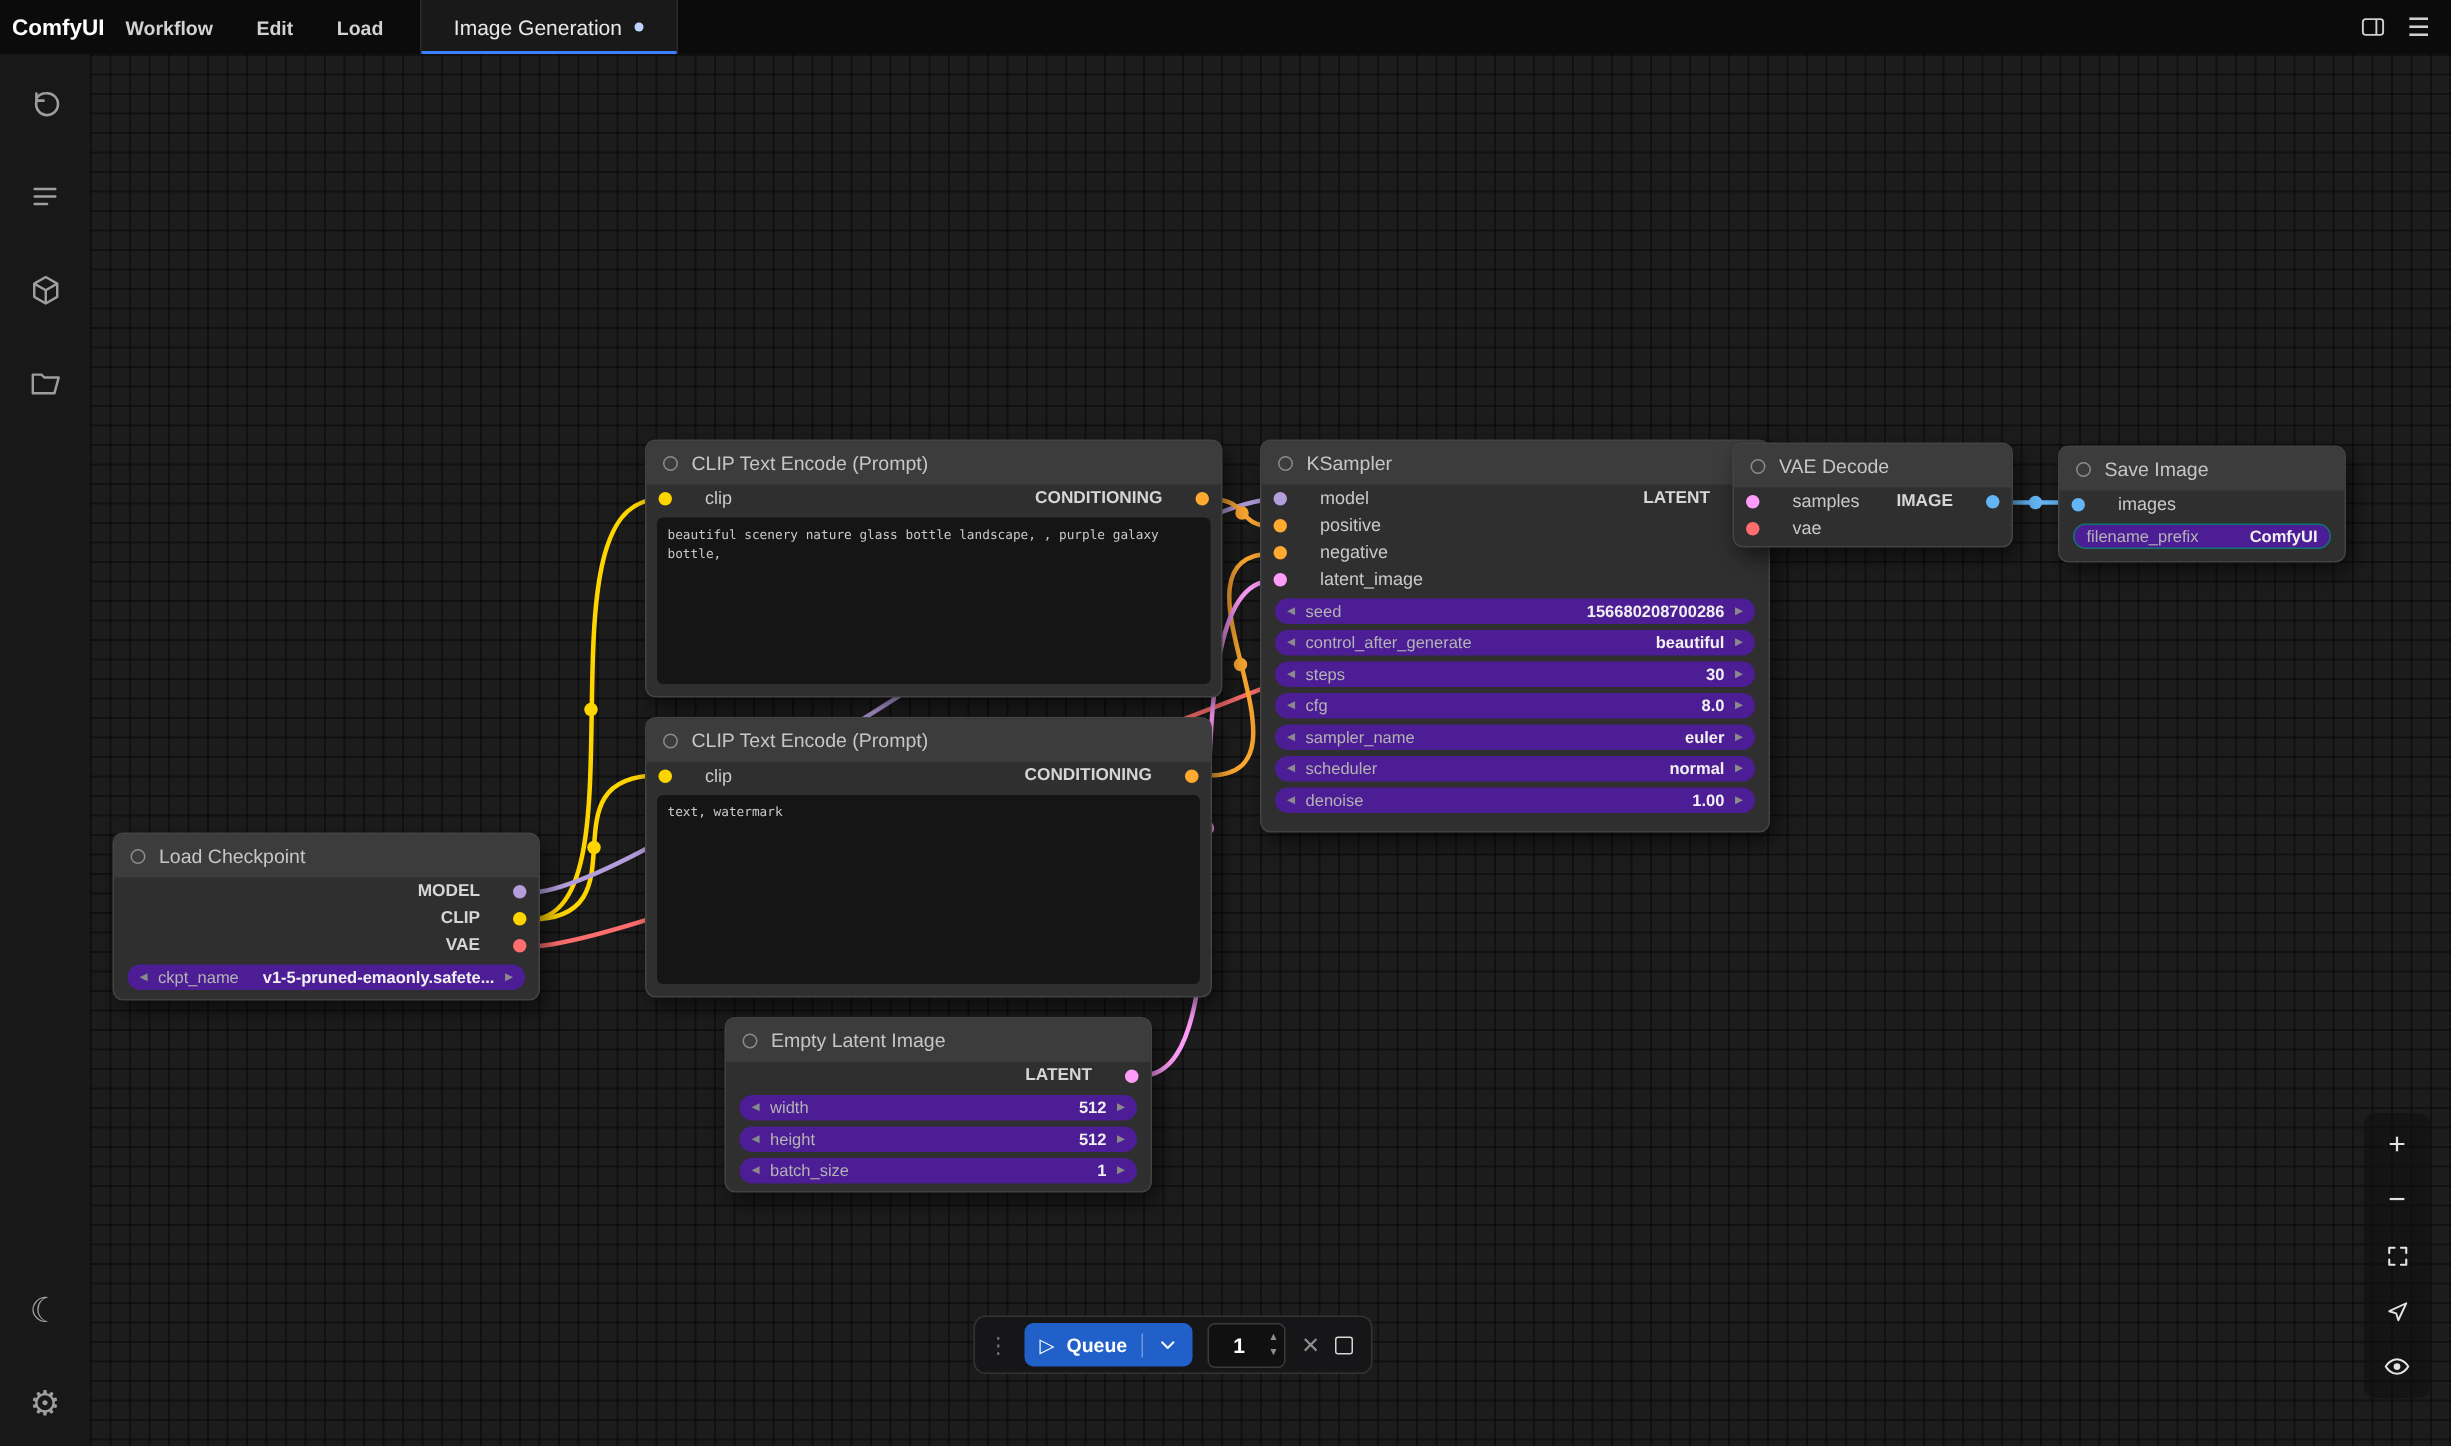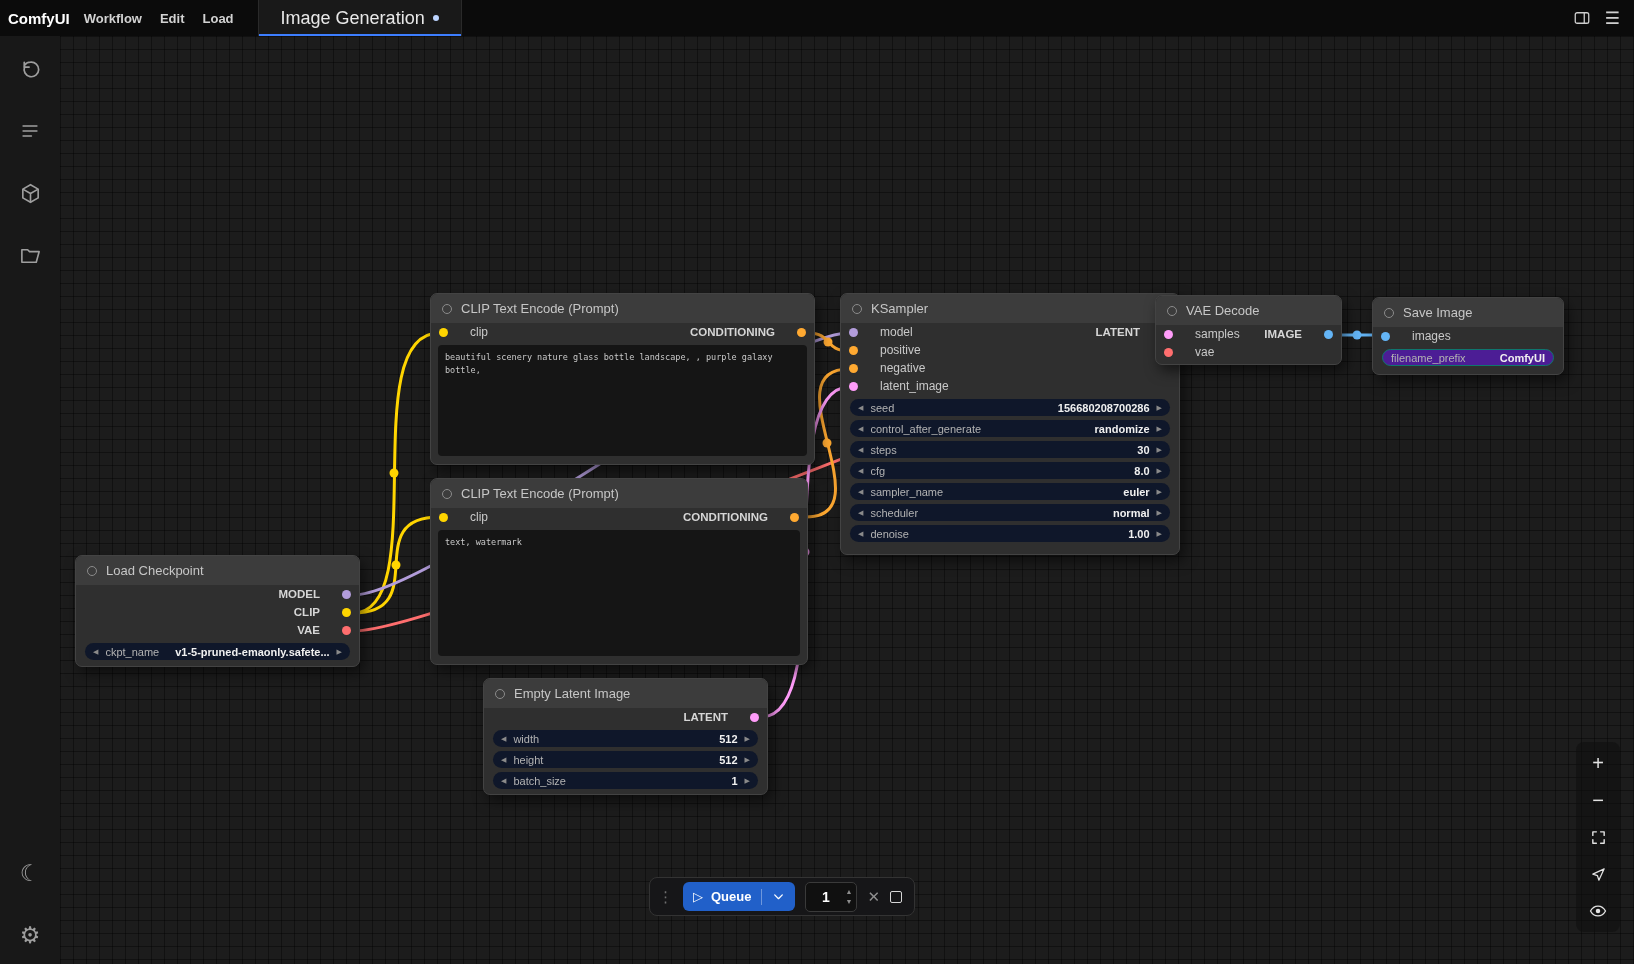--- a/index.html
+++ b/index.html
@@ -4,26 +4,26 @@
 <style>
   * { margin:0; padding:0; box-sizing:border-box; }
   html,body { width:1634px; height:964px; background:#111; overflow:hidden;
               font-family:"Liberation Sans", sans-serif; }
   .stage { position:relative; width:1634px; height:964px; background:#141414; }
 
   
   .topbar { position:absolute; left:0; top:0; width:100%; height:36px; background:#0b0b0b;
             display:flex; align-items:stretch; z-index:50; }
   .logo { color:#fff; font-weight:bold; font-size:15px; display:flex; align-items:center; padding:0 14px 0 8px; }
-  .menus { display:flex; align-items:center; gap:18px; padding-right:24px; }
+  .menus { display:flex; align-items:center; gap:29px; padding-right:24px; }
   .menu-item { color:#d2d2d2; font-size:13px; font-weight:600; cursor:pointer; }
   .tab { display:flex; align-items:center; gap:8px; padding:0 22px; background:#191919;
          border-left:1px solid #2a2a2a; border-right:1px solid #2a2a2a; position:relative; }
   .tab::after { content:""; position:absolute; left:0; right:0; bottom:0; height:2px; background:#3d7eff; }
-  .tab-label { color:#e8e8e8; font-size:18px; }
+  .tab-label { color:#e8e8e8; font-size:14px; }
   .unsaved-dot { width:6px; height:6px; border-radius:50%; background:#bcd4ff; }
   .topbar-right { margin-left:auto; display:flex; align-items:center; gap:14px; padding-right:14px; }
   .tb-icon { color:#cfcfcf; font-size:17px; display:flex; align-items:center; cursor:pointer; }
   .tb-icon svg { stroke:#cfcfcf; }
 
   
   .sidebar { position:absolute; left:0; top:36px; width:60px; height:928px; background:#181818;
              display:flex; flex-direction:column; align-items:center; gap:36px; padding:20px 0 16px; z-index:40; }
   .sb-icon { width:26px; height:26px; display:flex; align-items:center; justify-content:center;
              color:#9e9e9e; font-size:23px; cursor:pointer; }
@@ -47,21 +47,21 @@
   .node-title { color:#c6c6c6; font-size:13px; white-space:nowrap; }
   .slot-row { display:flex; align-items:center; height:18px; padding:0 8px; }
   .slot-row.outs { justify-content:flex-end; }
   .slot-row.both { justify-content:space-between; }
   .sg { display:flex; align-items:center; gap:22px; }
   .slot-dot { width:9px; height:9px; border-radius:50%; flex:none; }
   .slot-label { color:#c9c9c9; font-size:12px; white-space:nowrap; }
   .slot-label.out { font-weight:bold; color:#d6d6d6; font-size:11.5px; }
   .dot-model { background:#B39DDB; } .dot-clip { background:#FFD500; } .dot-vae { background:#FF6E6E; }
   .dot-cond { background:#FFA931; } .dot-latent { background:#FF9CF9; } .dot-image { background:#64B5F6; }
-  .widget { display:flex; align-items:center; height:17px; background:#0f172a; border-radius:9px;
+  .widget { display:flex; align-items:center; height:17px; background:#4c1d95; border-radius:9px;
             margin:4px 9px 0; padding:0 8px; gap:7px; font-size:11px; color:#b3b3b3; cursor:pointer; }
   .widget.light { border:1px solid #0f766e; background:#4c1d95; }
   .warr { color:#8a8a8a; font-size:7px; line-height:1; flex:none; }
   .wlabel { flex:none; white-space:nowrap; }
   .wvalue { flex:1; text-align:right; color:#f0f0f0; font-weight:bold; white-space:nowrap; overflow:hidden; }
   .prompt { position:absolute; left:7px; right:7px; top:51px; bottom:8px; background:#151515;
             border-radius:4px; padding:6px 7px; color:#c9c9c9;
             font-family:"DejaVu Sans Mono", monospace; font-size:8.5px; line-height:1.5; white-space:pre-wrap; }
 
   
@@ -301,21 +301,21 @@
     </div>
     <div class="widget">
       <span class="warr">◀</span>
       <span class="wlabel">seed</span>
       <span class="wvalue">156680208700286</span>
       <span class="warr">▶</span>
     </div>
     <div class="widget">
       <span class="warr">◀</span>
       <span class="wlabel">control_after_generate</span>
-      <span class="wvalue">randomize</span>
+      <span class="wvalue">beautiful</span>
       <span class="warr">▶</span>
     </div>
     <div class="widget">
       <span class="warr">◀</span>
       <span class="wlabel">steps</span>
       <span class="wvalue">30</span>
       <span class="warr">▶</span>
     </div>
     <div class="widget">
       <span class="warr">◀</span>

